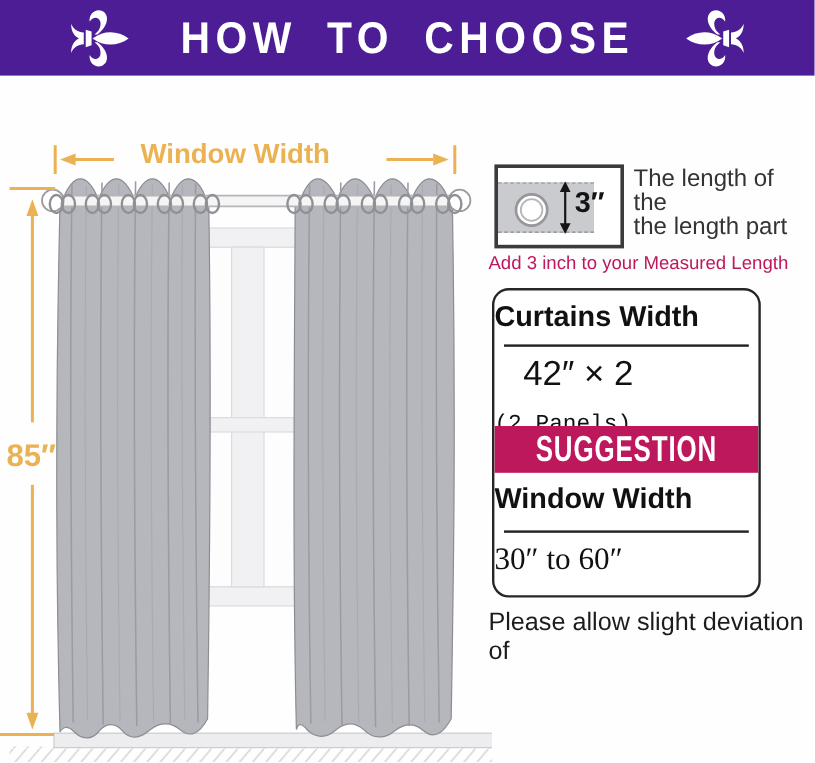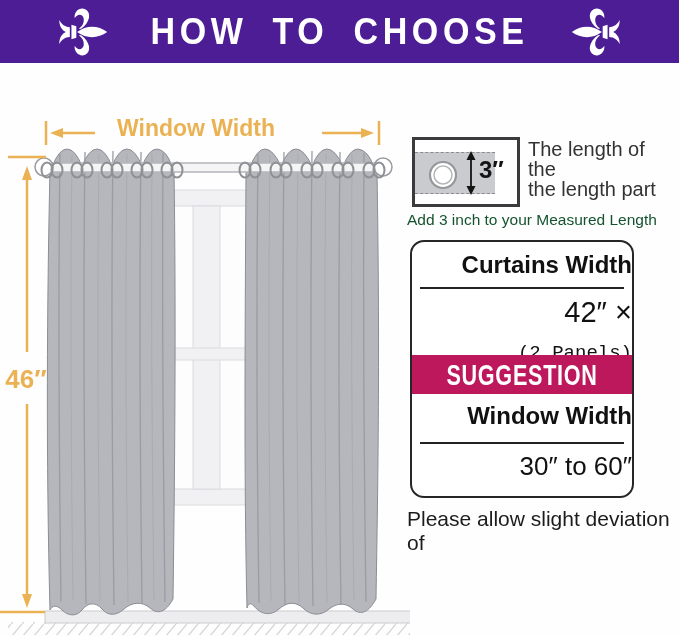--- a/index.html
+++ b/index.html
@@ -23,36 +23,36 @@
 
   
   .grommet-box{position:absolute;left:412px;top:137px;width:108px;height:70px;background:#ffffff;
                border:3px solid #3b3b3e;box-sizing:border-box;}
   .grommet-fabric{position:absolute;left:0;top:12px;width:80px;height:40px;background:#c9cbce;
                   border-top:1px dashed #8b8b8e;border-bottom:1px dashed #8b8b8e;}
   .grommet-ring-svg{position:absolute;left:10px;top:17px;}
   .grommet-arrow-svg{position:absolute;left:50px;top:11px;}
   .grommet-measure{position:absolute;left:64px;top:16px;font-size:24px;font-weight:bold;color:#141414;}
   .grommet-desc{position:absolute;left:528px;top:139px;width:150px;font-size:20px;line-height:20px;color:#333333;}
-  .add-note{position:absolute;left:407px;top:211px;width:272px;font-size:15.5px;color:#14532d;}
+  .add-note{position:absolute;left:407px;top:211px;width:272px;font-size:15.5px;color:#be185d;}
 
   
   .size-box{position:absolute;left:410px;top:240px;width:224px;height:258px;background:#ffffff;
             border:2.5px solid #262626;border-radius:14px;box-sizing:border-box;overflow:hidden;}
-  .size-box .row{position:absolute;left:0;width:100%;text-align:right;color:#111111;}
+  .size-box .row{position:absolute;left:0;width:100%;text-align:left;color:#111111;}
   .sb-title1{top:9px;font-size:24px;font-weight:bold;}
   .sb-div1{position:absolute;left:8px;right:8px;top:45px;height:1.8px;background:#222222;}
   .sb-value1{top:54px;font-size:29px;font-weight:400;color:#1a1a1a;padding-left:24px;}
   .sb-panels{top:100px;font-size:19px;color:#1a1a1a;font-family:Liberation Mono, monospace;}
   .sb-band{position:absolute;left:0;top:113px;width:100%;height:39px;background:#be185d;
            display:flex;align-items:center;justify-content:center;}
   .sb-band span{color:#ffffff;font-size:30px;font-weight:800;letter-spacing:1px;transform:scaleX(.72);}
   .sb-title2{top:160px;font-size:24px;font-weight:bold;}
   .sb-div2{position:absolute;left:8px;right:8px;top:200px;height:1.8px;background:#222222;}
-  .sb-value2{top:209px;font-size:26px;font-weight:400;color:#1a1a1a;}
+  .sb-value2{top:209px;font-size:26px;font-weight:400;color:#1a1a1a;font-family:Liberation Serif, serif;}
 
   .footnote{position:absolute;left:407px;top:507px;width:266px;font-size:21px;line-height:24px;color:#1c1c1c;}
 </style>
 </head>
 <body>
 
 <div class="stage">
 
   <div class="header">
     <svg class="fleur left" viewBox="0 0 64 64">
@@ -200,21 +200,21 @@
         </g>
         <g>
           <line x1="322" y1="133" x2="361" y2="133"></line>
           <polygon points="374,133 361,128 361,138" stroke="none"></polygon>
           <line x1="379" y1="121" x2="379" y2="145"></line>
         </g>
       </g>
     </svg>
 
     <div class="gold-label window-width-label">Window Width</div>
-    <div class="gold-label height-label">46″</div>
+    <div class="gold-label height-label">85″</div>
   </div>
 
   <div class="grommet-box">
     <div class="grommet-fabric"></div>
     <svg class="grommet-ring-svg" width="36" height="36" viewBox="0 0 36 36">
       <circle cx="18" cy="18" r="13" fill="#ffffff" stroke="#96969b" stroke-width="2.2"></circle>
       <circle cx="18" cy="18" r="9" fill="#ffffff" stroke="#b4b6b9" stroke-width="1.5"></circle>
     </svg>
     <svg class="grommet-arrow-svg" width="12" height="44" viewBox="0 0 12 44">
       <line x1="6" y1="4" x2="6" y2="40" stroke="#141414" stroke-width="1.8"></line>

